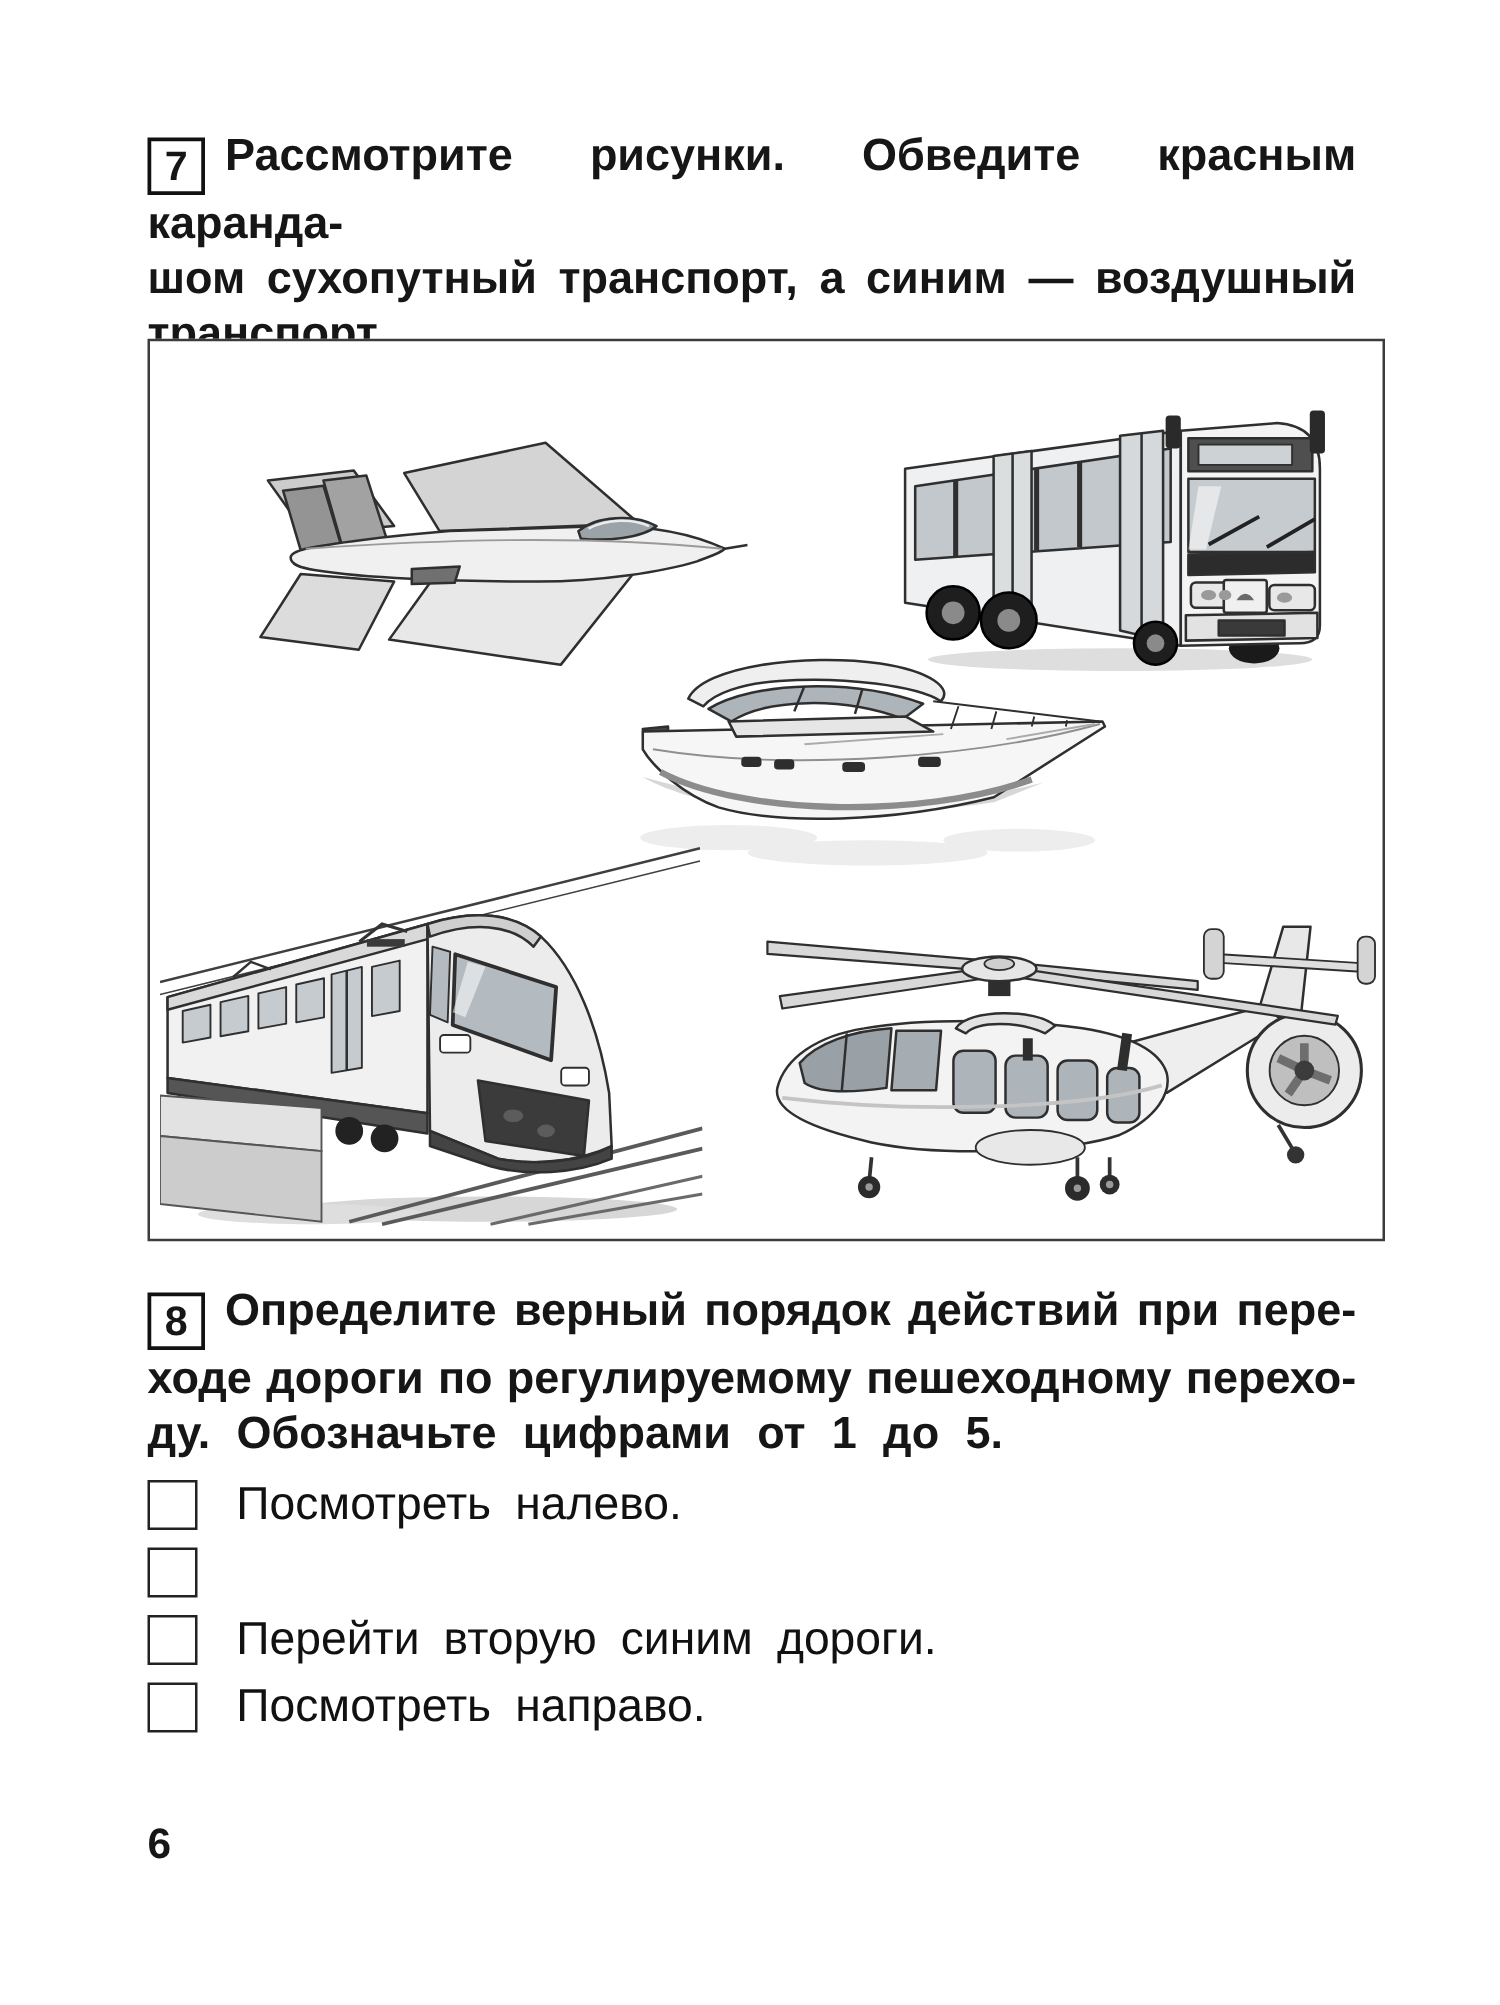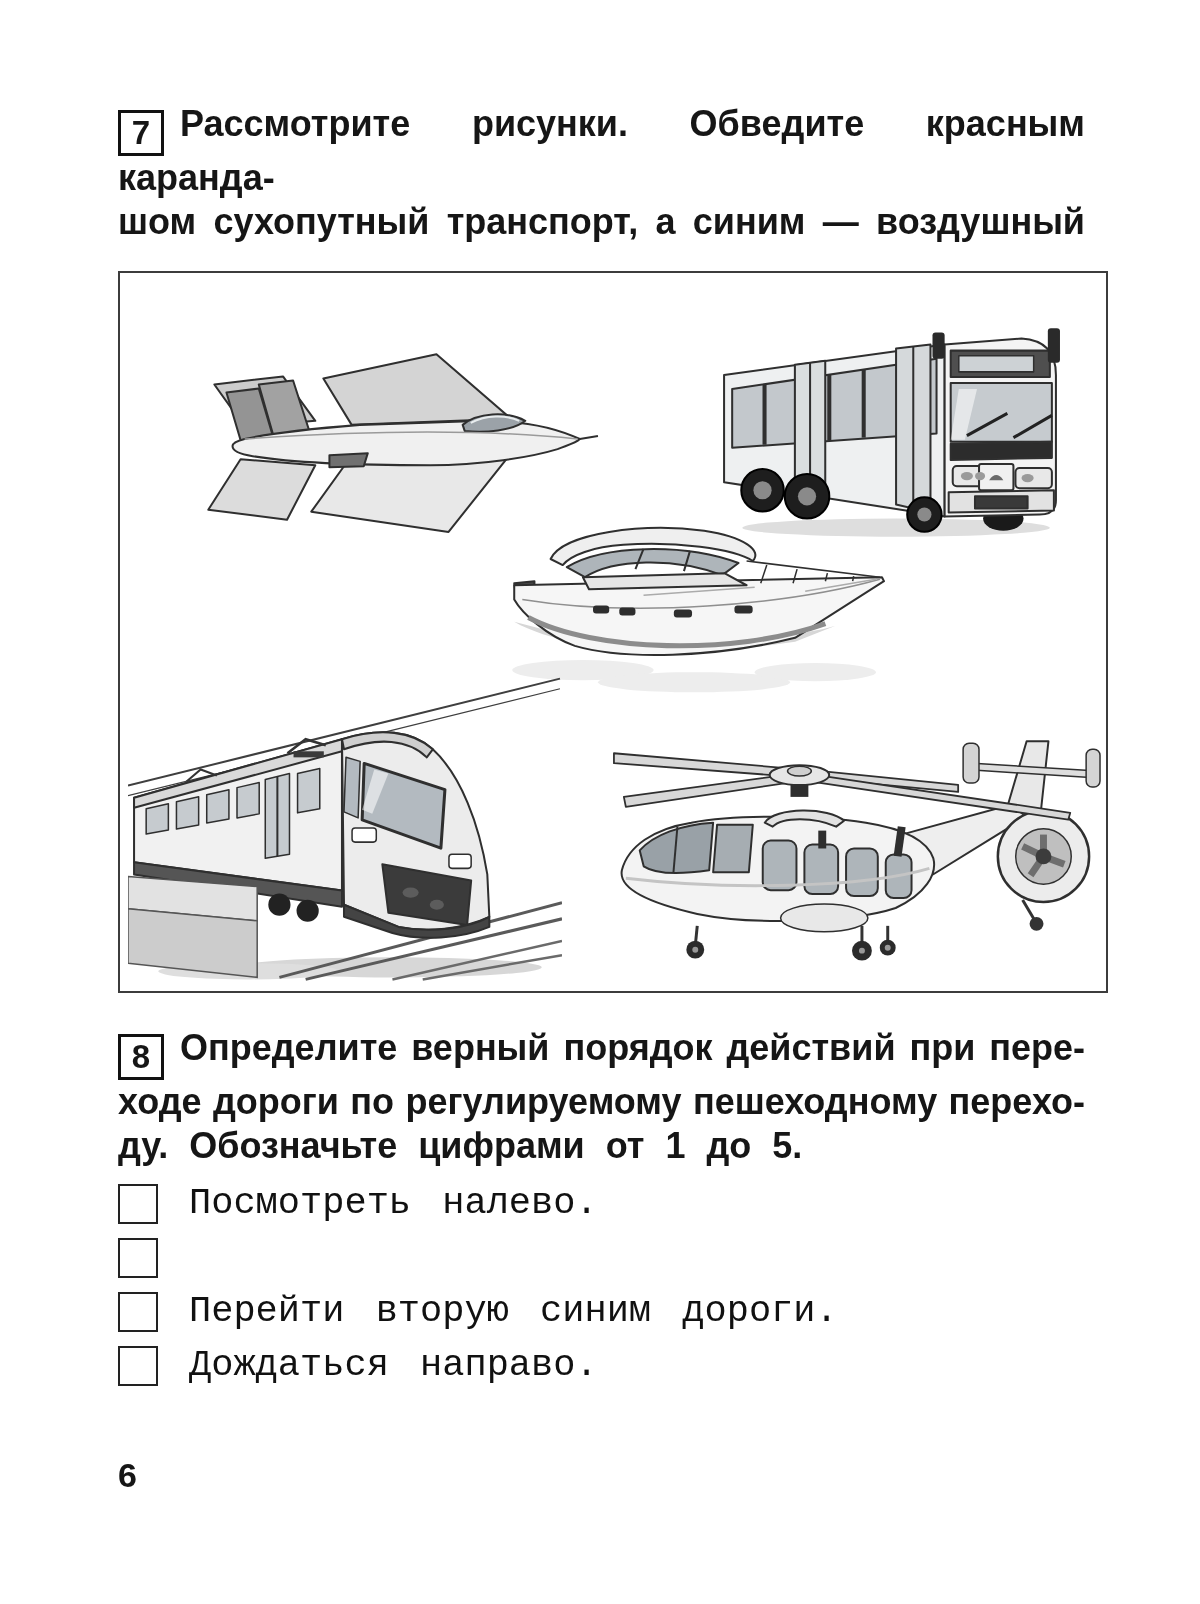--- a/index.html
+++ b/index.html
@@ -28,35 +28,36 @@
   .v-bus   { left:598px; top:38px;  width:344px; height:230px; }
   .v-yacht { left:372px; top:246px; width:394px; height:180px; }
   .v-train { left:8px;   top:402px; width:434px; height:306px; }
   .v-heli  { left:486px; top:448px; width:496px; height:248px; }
   .veh svg { width:100%; height:100%; display:block; }
   
   .checklist { position:absolute; left:118px; top:1182px; width:967px; }
   .crow { display:flex; align-items:flex-start; height:41px; margin-bottom:13px; }
   .cbox { width:36px; height:36px; border:2.5px solid #222; flex:0 0 auto; margin-top:2px; background:#fff; }
   .clabel {
-    font-family:Liberation Mono, monospace; font-size:37px; font-weight:400;
+    font-family:Liberation Sans, sans-serif; font-size:37px; font-weight:400;
     line-height:42px; margin-left:31px; word-spacing:9px; color:#111;
   }
   .pagenum { position:absolute; left:118px; top:1456px; font-size:34px; font-weight:600; }
 </style>
 </head>
 <body>
 
 <div class="page">
 
   <div class="para" style="top:102px">
     <div class="jline">
       <span class="numbox">7</span><span>Рассмотрите рисунки. Обведите красным каранда-</span>
     </div>
     <div class="jline">шом сухопутный транспорт, а синим — воздушный</div>
+    <div class="jline lline">транспорт.</div>
   </div>
 
   <div class="panel">
 
     <div class="veh v-jet">
       <svg viewBox="0 0 420 230">
         <g stroke="#2f2f2f" stroke-width="2" stroke-linejoin="round">
           <polygon points="62,136 136,142 108,196 30,186" fill="#dcdcdc"></polygon>
           <polygon points="66,104 136,98 104,54 36,62" fill="#cccccc"></polygon>
           <polygon points="168,138 330,130 268,208 132,188" fill="#e8e8e8"></polygon>
@@ -262,19 +263,19 @@
     </div>
     <div class="crow">
       <span class="cbox"></span>
     </div>
     <div class="crow">
       <span class="cbox"></span>
       <span class="clabel">Перейти вторую синим дороги.</span>
     </div>
     <div class="crow">
       <span class="cbox"></span>
-      <span class="clabel">Дождаться направо.</span>
+      <span class="clabel">Посмотреть направо.</span>
     </div>
   </div>
 
   <div class="pagenum">6</div>
 
 </div>
 
 </body></html>

